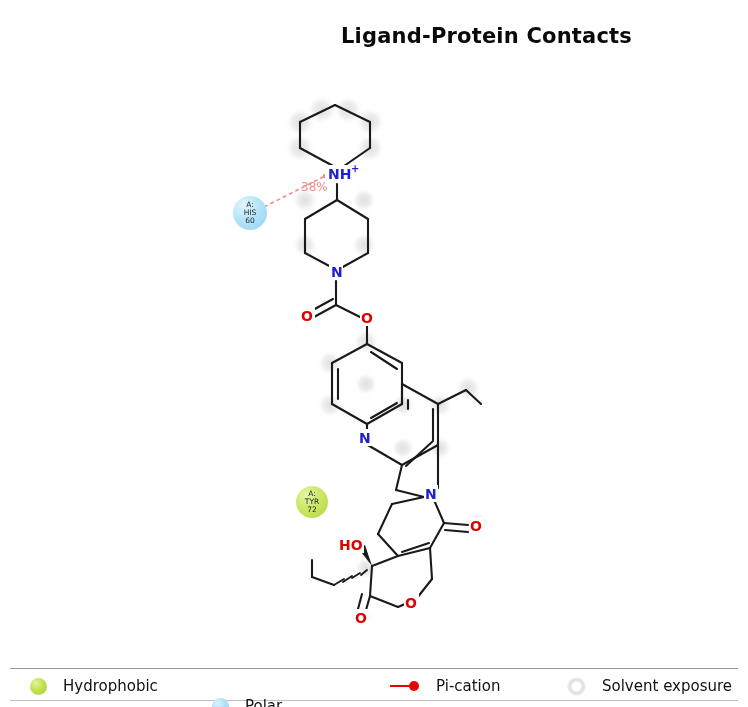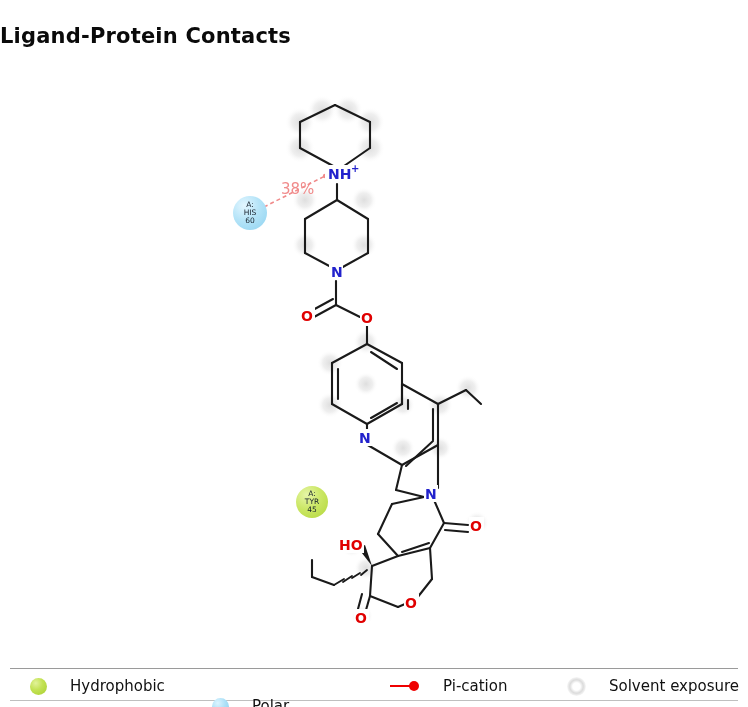--- a/index.html
+++ b/index.html
@@ -12,21 +12,21 @@
     height: 707px;
     position: relative;
     font-family: "DejaVu Sans", sans-serif;
     overflow: hidden;
   }
   #page-title {
     position: absolute;
     top: 24px;
     left: 0;
     width: 632px;
-    text-align: left;
+    text-align: right;
     font-family: "DejaVu Sans", sans-serif;
     font-size: 21px;
     font-weight: bold;
     color: #0a0a0a;
     letter-spacing: 0.2px;
   }
   #diagram-canvas {
     position: absolute;
     top: 0;
     left: 0;
@@ -55,21 +55,21 @@
     width: 728px;
     height: 1px;
     background: #bfbfbf;
   }
   .legend-item {
     position: absolute;
     top: 6px;
     height: 24px;
     display: flex;
     align-items: center;
-    gap: 23px;
+    gap: 16px;
   }
   .legend-label {
     font-family: "DejaVu Sans", sans-serif;
     font-size: 15px;
     color: #111111;
     white-space: nowrap;
   }
   .legend-dot {
     width: 17px;
     height: 17px;
@@ -124,23 +124,24 @@
   }
   .residue-node.polar {
     background: radial-gradient(circle at 33% 28%, #e3f6ff 0%, #b5e4f8 45%, #8ed2f0 100%);
   }
   .residue-node.hydrophobic {
     background: radial-gradient(circle at 33% 28%, #e6f5a8 0%, #cbe765 45%, #b2d63a 100%);
   }
   .picat-label {
     position: absolute;
     font-family: "DejaVu Sans", sans-serif;
-    font-size: 15px;
+    font-size: 12px;
     color: #f08a8a;
     white-space: nowrap;
+    margin-left: 20px;
   }
 </style>
 </head>
 <body>
 
 <div id="page-title">Ligand-Protein Contacts</div>
 
 <svg id="diagram-canvas" viewBox="0 0 748 660" xmlns="http://www.w3.org/2000/svg">
   <defs>
     <radialGradient id="haloGrad">
@@ -323,21 +324,21 @@
 
 <div class="residue-node polar" style="left:233px; top:196px; width:34px; height:34px;">
   <span>A:</span>
   <span>HIS</span>
   <span>60</span>
 </div>
 
 <div class="residue-node hydrophobic" style="left:296px; top:486px; width:32px; height:32px;">
   <span>A:</span>
   <span>TYR</span>
-  <span>45</span>
+  <span>72</span>
 </div>
 
 <div class="picat-label" style="left:281px; top:180px;">38%</div>
 
 <div id="legend-bar">
   <div id="legend-divider"></div>
   <div id="legend-underline"></div>
 
   <div class="legend-item" style="left:30px;">
     <span class="legend-dot hydrophobic"></span>

